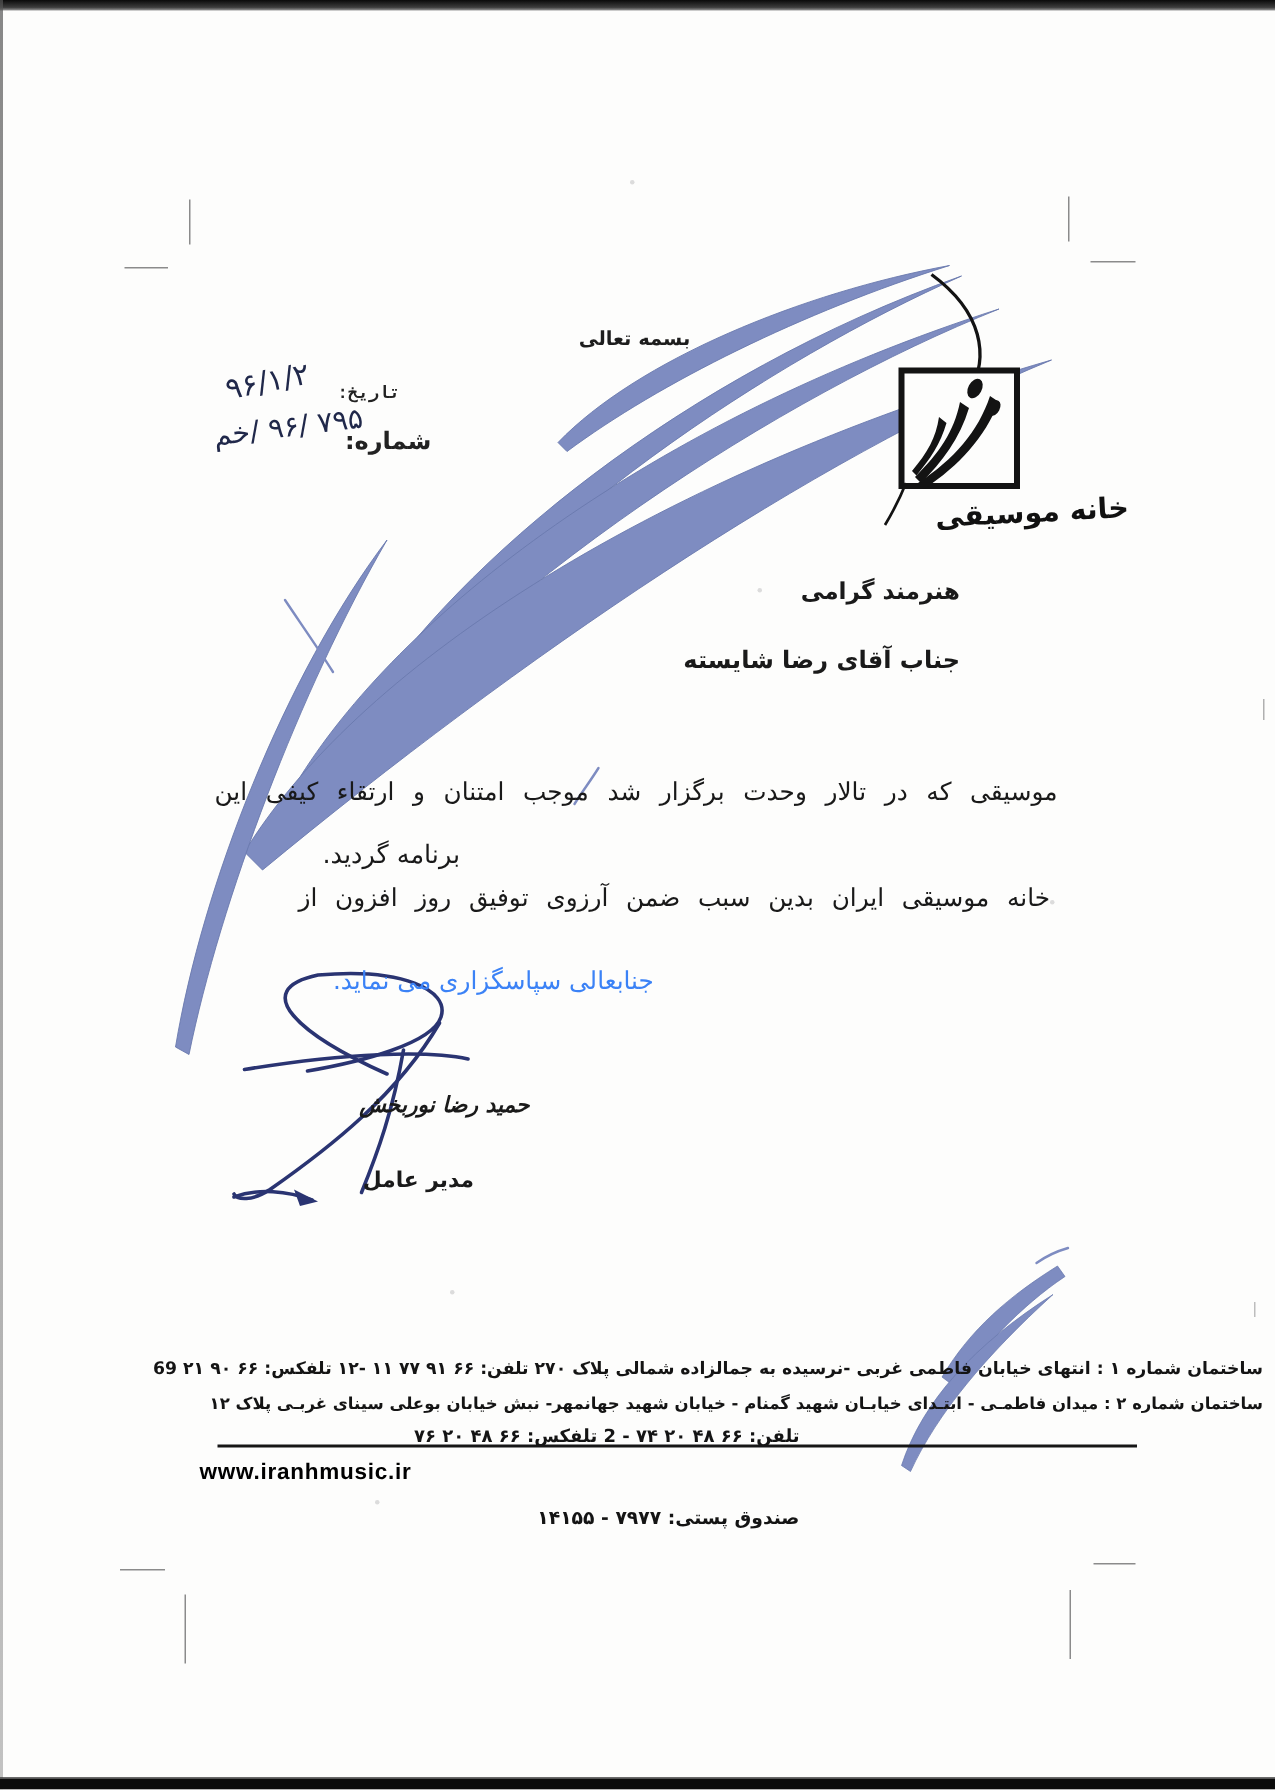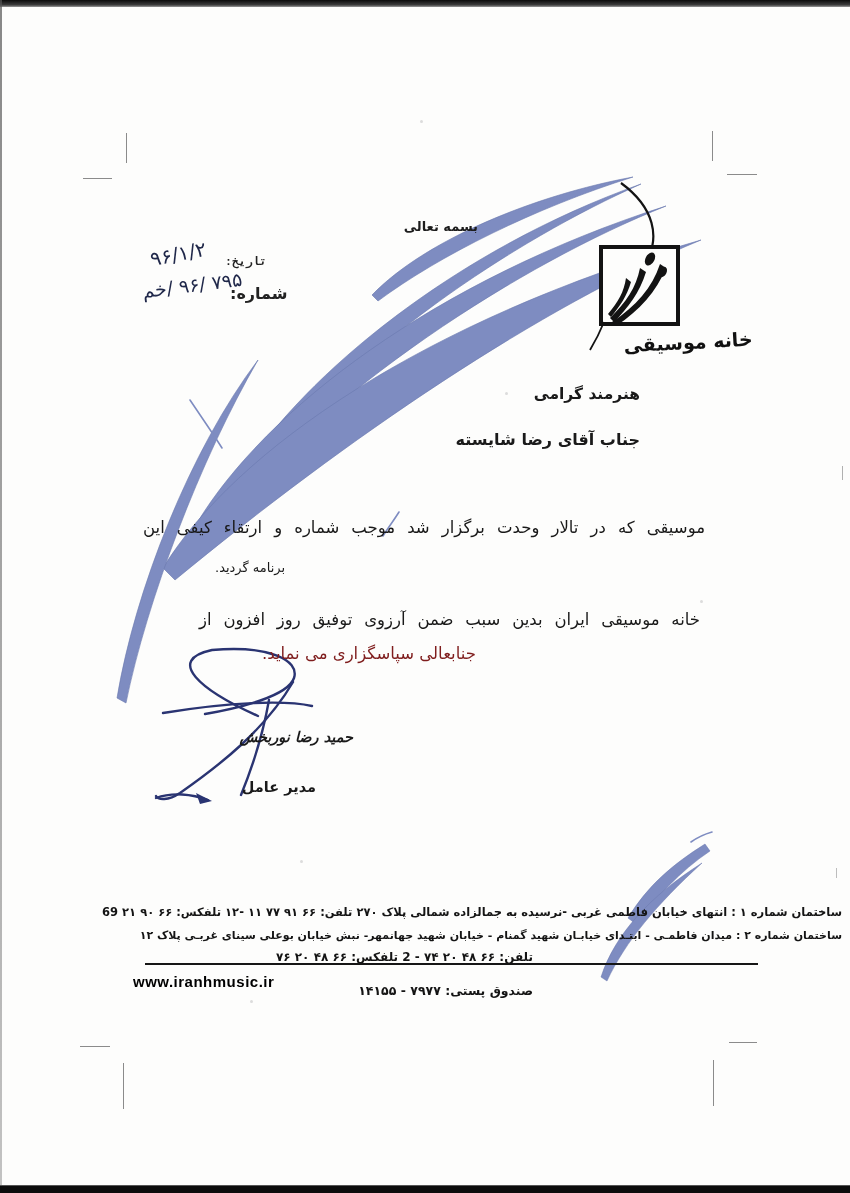--- a/index.html
+++ b/index.html
@@ -71,35 +71,35 @@
       <path d="M515 158 C531 142 541 128 545 108 L551 112 C545 132 533 148 519 162 Z"></path>
       <path d="M513 154 C523 142 529 132 531 118 L536 122 C532 136 525 146 516 157 Z"></path>
       <ellipse cx="555" cy="99" rx="4.5" ry="7" transform="rotate(28 555 99)"></ellipse>
       <ellipse cx="568" cy="112" rx="3.5" ry="5.5" transform="rotate(28 568 112)"></ellipse>
     </g>
     <path d="M509 162 C505 172 501 180 495 190" fill="none" stroke-width="1.8" stroke="#131313"></path>
   </svg>
 
   <div class="txt rtl" style="left:618px;top:331px;width:140px;text-align:center;font-size:19px;font-weight:bold;color:#111;transform:rotate(-3deg);">خانه موسیقی</div>
 
-  <div class="txt rtl" style="left:368px;top:219px;width:110px;text-align:right;font-size:13px;font-weight:bold;color:#1d1d1d;">بسمه تعالی</div>
+  <div class="txt rtl" style="left:368px;top:219px;width:110px;text-align:center;font-size:13px;font-weight:bold;color:#1d1d1d;">بسمه تعالی</div>
 
   <div class="txt rtl" style="left:225px;top:254px;font-size:11.5px;font-weight:bold;color:#222;font-family:Liberation Mono, monospace;">تاریخ:</div>
   <div class="txt rtl" style="left:150px;top:242px;font-size:20px;color:#20284a;transform:rotate(-11deg);">۹۶/۱/۲</div>
   <div class="txt rtl" style="left:230px;top:284px;font-size:16px;font-weight:bold;color:#222;">شماره:</div>
   <div class="txt rtl" style="left:142px;top:274px;font-size:19px;color:#20284a;transform:rotate(-7deg);">۷۹۵ /۹۶ /خم</div>
 
   <div class="txt rtl" style="right:210px;top:385px;font-size:15.5px;font-weight:bold;">هنرمند گرامی</div>
   <div class="txt rtl" style="right:210px;top:430px;font-size:16px;font-weight:bold;">جناب آقای رضا شایسته</div>
 
-  <div class="bodyline" style="left:143px;top:518px;width:562px;">موسیقی که در تالار وحدت برگزار شد موجب شماره و ارتقاء کیفی این</div>
-  <div class="txt rtl" style="left:215px;top:560px;font-size:13px;color:#191919;">برنامه گردید.</div>
+  <div class="bodyline" style="left:143px;top:518px;width:562px;">موسیقی که در تالار وحدت برگزار شد موجب امتنان و ارتقاء کیفی این</div>
+  <div class="txt rtl" style="left:215px;top:560px;font-size:17px;color:#191919;">برنامه گردید.</div>
 
-  <div class="bodyline" style="left:199px;top:610px;width:501px;">خانه موسیقی ایران بدین سبب ضمن آرزوی توفیق روز افزون از</div>
-  <div class="txt rtl" style="left:222px;top:644px;font-size:16.5px;color:#7f1d1d;margin-left:40px;">جنابعالی سپاسگزاری می نماید.</div>
+  <div class="bodyline" style="left:199px;top:589px;width:501px;">خانه موسیقی ایران بدین سبب ضمن آرزوی توفیق روز افزون از</div>
+  <div class="txt rtl" style="left:222px;top:644px;font-size:16.5px;color:#3b82f6;">جنابعالی سپاسگزاری می نماید.</div>
 
   <svg style="left:140px;top:630px;" width="200" height="190" viewBox="0 0 200 190">
     <g fill="none" stroke-width="2.4" stroke-linecap="round" stroke="#2a3472">
       <path d="M118 86 C60 60 25 30 72 20 C128 15 160 30 154 48 C148 66 100 78 65 84"></path>
       <path d="M23 83 C90 72 145 70 172 76"></path>
       <path d="M129 70 C122 110 112 138 101 165"></path>
       <path d="M153 52 C125 100 80 135 40 163 C28 171 18 170 16 166"></path>
       <path d="M16 168 C32 162 52 164 68 170"></path>
     </g>
     <polygon points="72,171 56,163 60,174" fill="#2a3472"></polygon>
@@ -113,16 +113,16 @@
       <path d="M35 94 C54 62 80 40 112 20 L117 27 C87 47 62 75 43 100 Z"></path>
       <path d="M8 153 C22 110 57 72 109 39 C64 80 32 118 14 157 Z"></path>
     </g>
     <path d="M98 18 C105 13 112 10 119 8" fill="none" stroke-width="1.6" stroke-linecap="round" stroke="#7e8cc1"></path>
   </svg>
 
   <div class="footer-txt" style="right:8px;top:905px;font-size:11.5px;">ساختمان شماره ۱ : انتهای خیابان فاطمی غربی -نرسیده به جمالزاده شمالی پلاک ۲۷۰ تلفن: ۶۶ ۹۱ ۷۷ ۱۱ -۱۲ تلفکس: ۶۶ ۹۰ ۲۱ 69</div>
   <div class="footer-txt" style="right:8px;top:929px;font-size:11px;">ساختمان شماره ۲ : میدان فاطمـی - ابتـدای خیابـان شهید گمنام - خیابان شهید جهانمهر- نبش خیابان بوعلی سینای غربـی پلاک ۱۲</div>
   <div class="footer-txt" style="right:317px;top:950px;font-size:12px;">تلفن: ۶۶ ۴۸ ۲۰ ۷۴ - 2 تلفکس: ۶۶ ۴۸ ۲۰ ۷۶</div>
   <div class="abs" style="left:145px;top:963px;width:613px;height:2px;background:#161616;z-index:3;"></div>
-  <div class="footer-txt" style="right:317px;top:983px;font-size:12.5px;">صندوق پستی: ۷۹۷۷ - ۱۴۱۵۵</div>
+  <div class="footer-txt" style="right:317px;top:1004px;font-size:12.5px;">صندوق پستی: ۷۹۷۷ - ۱۴۱۵۵</div>
   <div class="txt" style="left:133px;top:973px;font-size:15px;font-weight:bold;letter-spacing:0.5px;color:#000000;font-family:'Liberation Sans','DejaVu Sans',sans-serif;">www.iranhmusic.ir</div>
 
 </div>
 
 </body></html>

